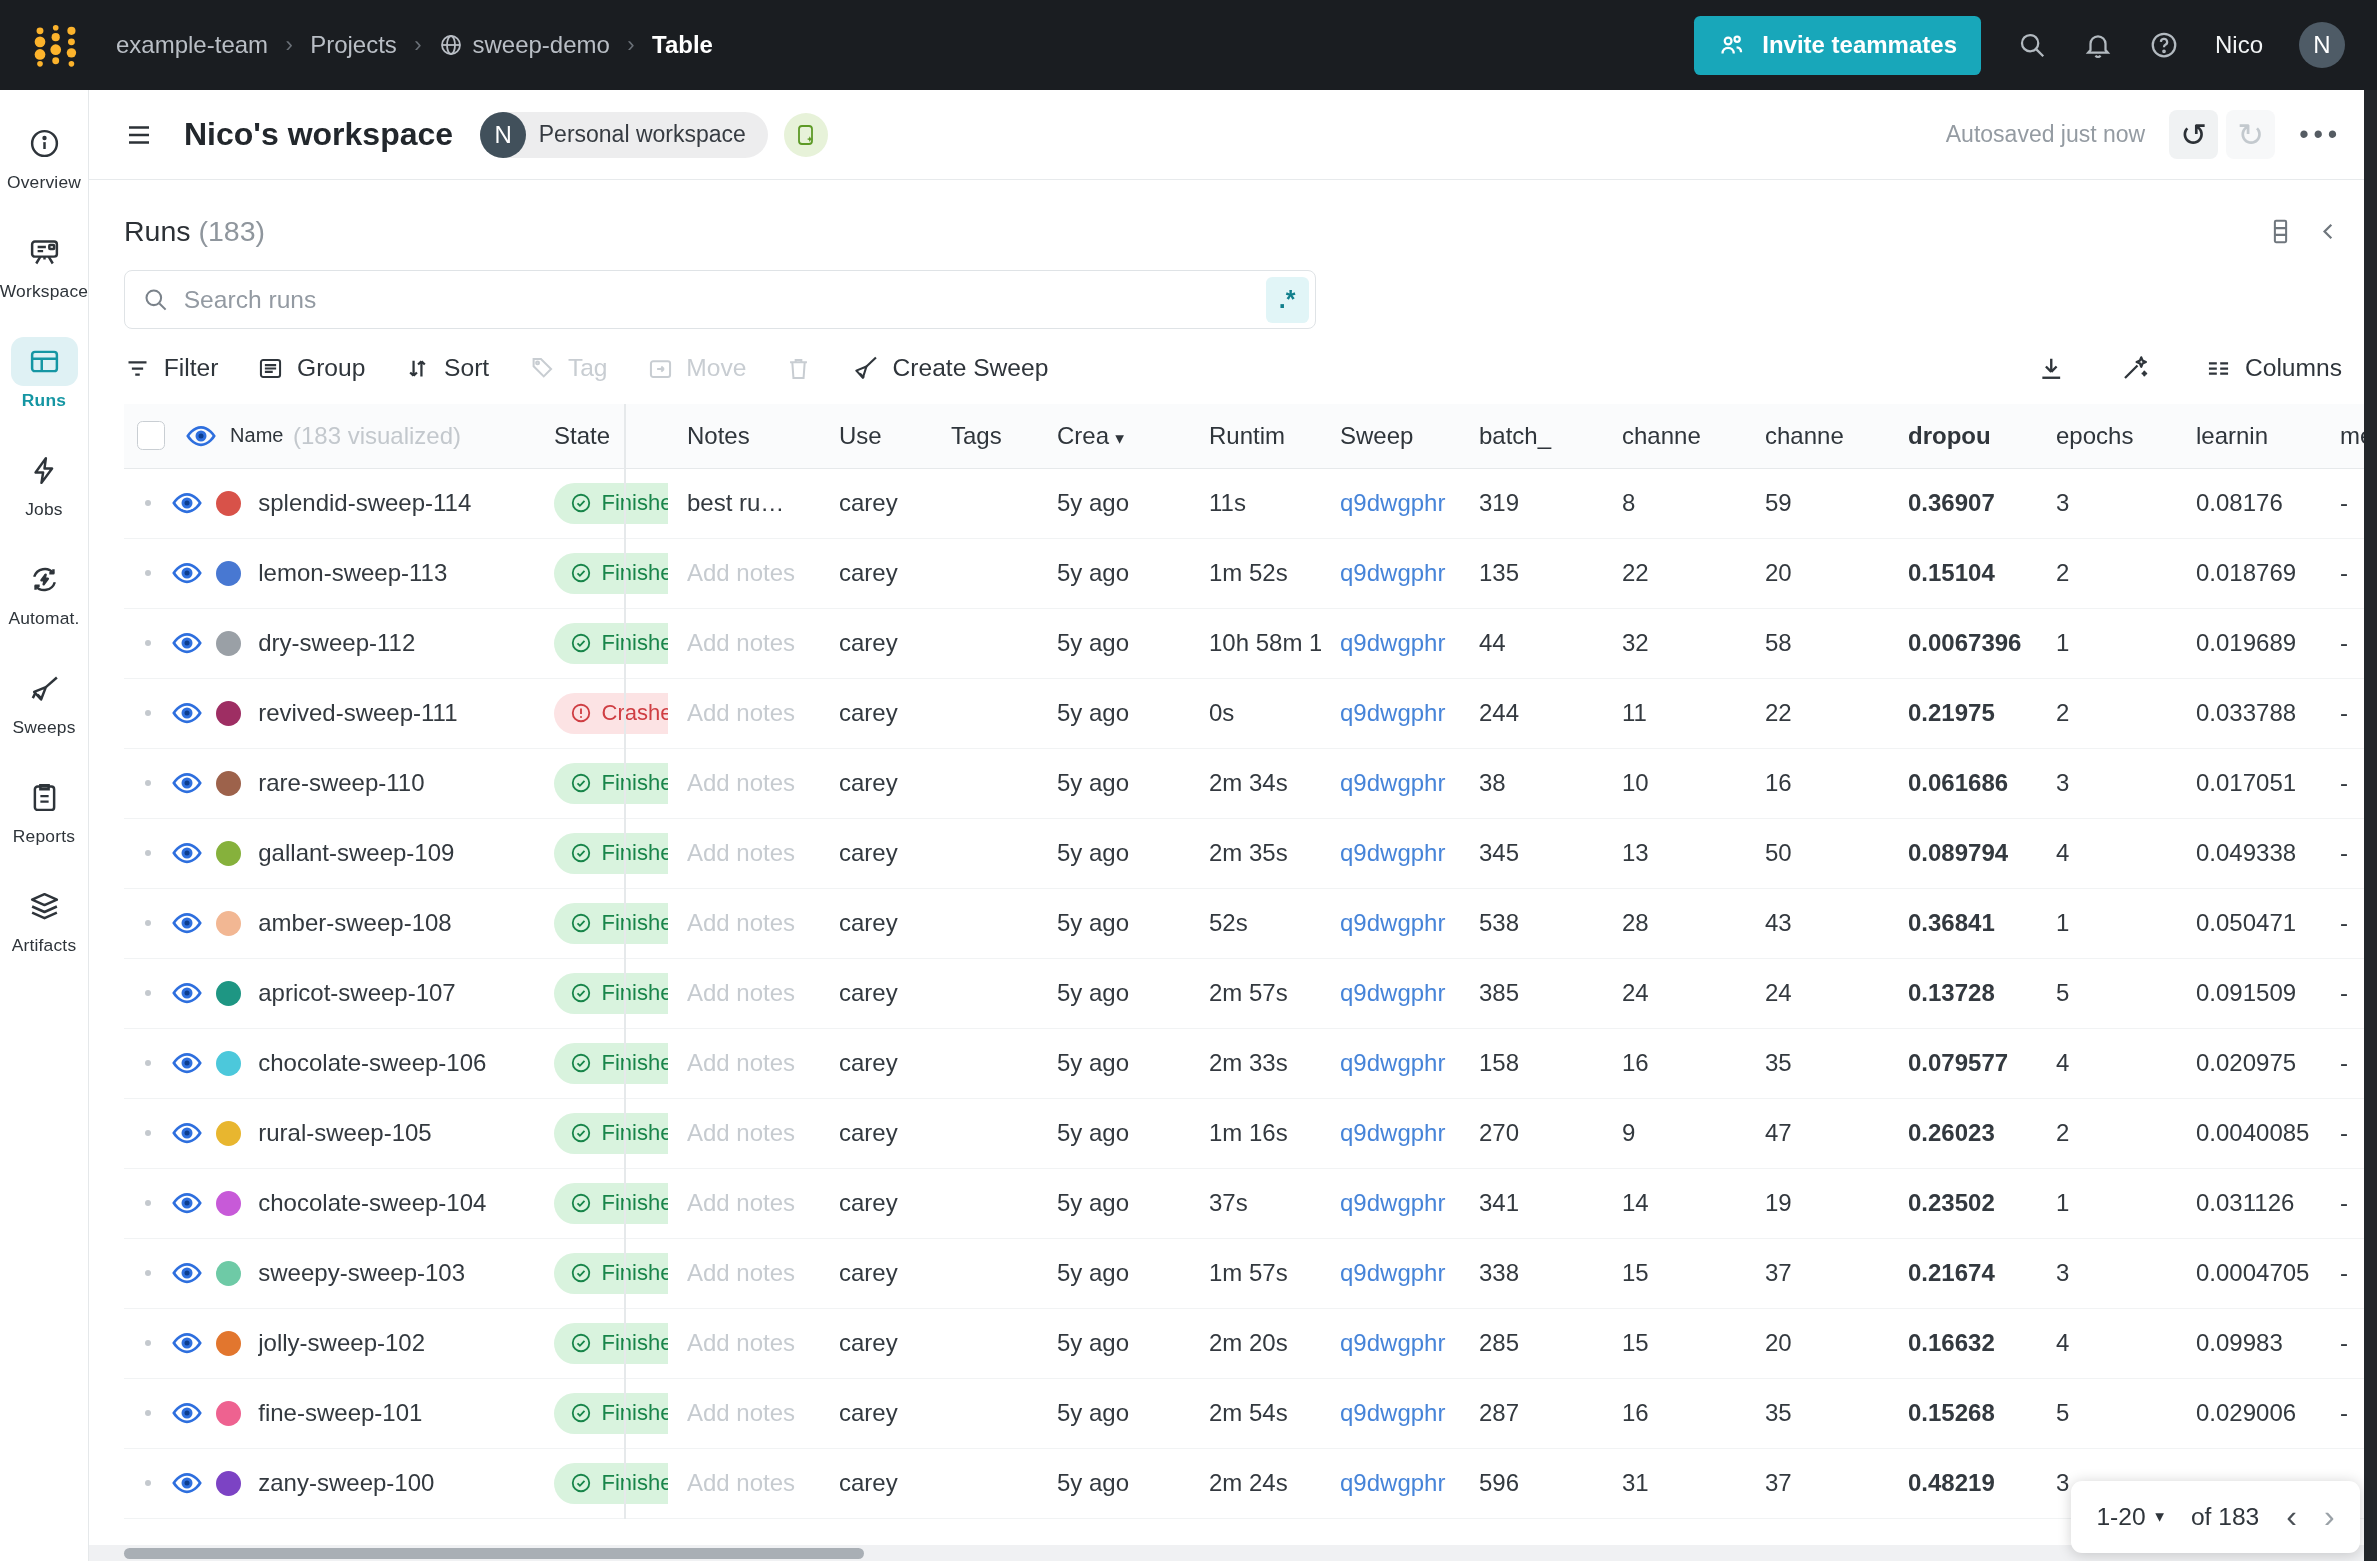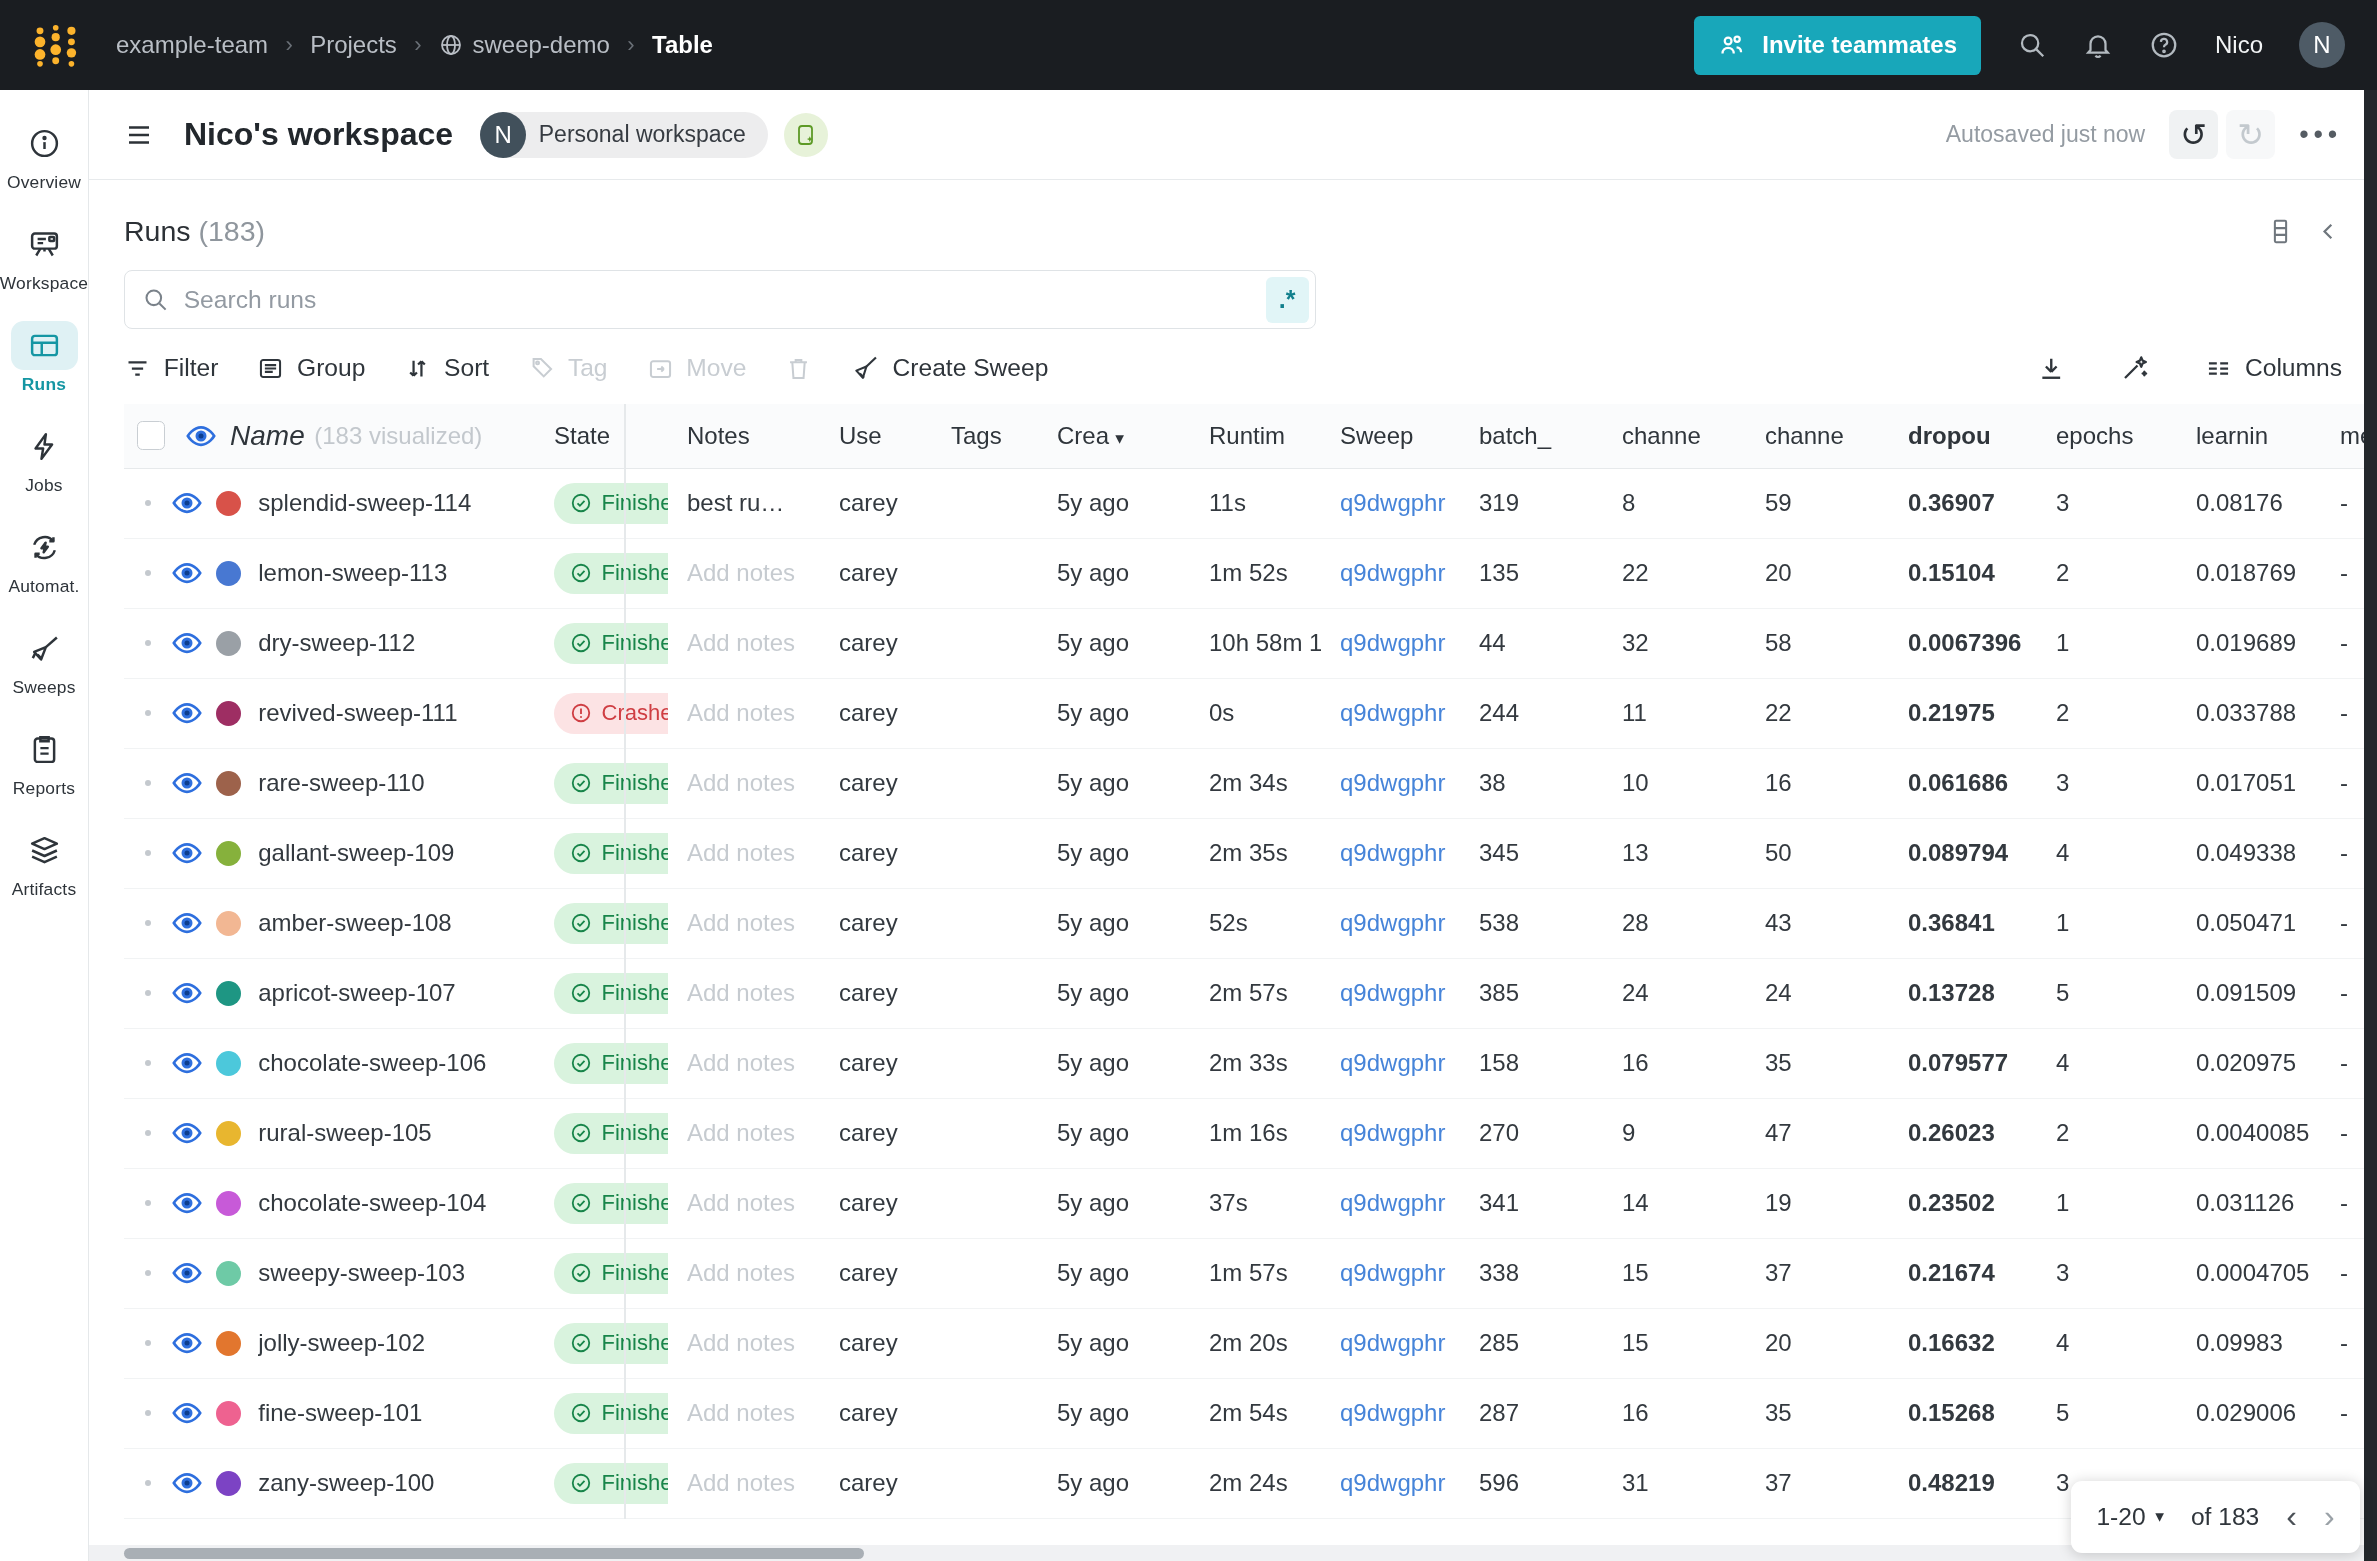--- a/index.html
+++ b/index.html
@@ -23,21 +23,21 @@
     height:59px; border:none; border-radius:6.3px; padding:0 24px; display:flex;
     align-items:center; gap:17px; cursor:pointer; }
   .nav-ico { color:#b3bac0; }
   .nav-user { color:#f2f4f5; font-size:24px; }
   .nav-avatar { width:46px; height:46px; border-radius:50%; background:#4e5b66;
     color:#fff; font-size:24px; display:flex; align-items:center; justify-content:center; }
 
   
   .sidebar { position:absolute; top:90px; left:0; bottom:0; width:89px;
     background:#fff; border-right:1.6px solid #e5e8ea; padding-top:28.5px;
-    display:flex; flex-direction:column; align-items:flex-start; z-index:20; }
+    display:flex; flex-direction:column; align-items:flex-start; z-index:20;gap:8px; }
   .side-item { width:100%; height:101px; display:flex; flex-direction:column;
     align-items:center; color:#2e343a; cursor:pointer; }
   .side-icobox { width:67px; height:49px; display:flex; align-items:center;
     justify-content:center; border-radius:12.7px; }
   .side-label { font-size:17.4px; margin-top:4.8px; letter-spacing:0.2px; }
   .side-item.active .side-icobox { background:#dff1f4; }
   .side-item.active { color:#1596a3; }
   .side-item.active .side-label { color:#1596a3; font-weight:bold; }
 
   
@@ -109,21 +109,21 @@
   .c-dropout{ width:148px;font-weight:bold; }
   .c-epochs { width:140px; }
   .c-lr     { width:144px; }
   .c-metric { width:53px; }
   .hcell { color:#2f353b; cursor:pointer; }
   .sort-caret { font-size:17.4px; margin-left:6.3px; color:#2f353b; }
 
   .hd-check { width:28.5px; height:28.5px; border:1.6px solid #c9ced3; border-radius:5.5px;
     background:#fff; margin-right:20.6px; flex:none; cursor:pointer; }
   .eye { margin-right:14.3px; flex:none; cursor:pointer; }
-  .name-h { font-size:28px; color:#2f353b; margin-right:9.5px;font-style:italic; }
+  .name-h { font-size:20px; color:#2f353b; margin-right:9.5px; }
   .name-suffix { font-size:24px; color:#c3c8cd; }
 
   .drag-dot { width:6.3px; height:6.3px; border-radius:50%; background:#c4c9ce;
     margin:0 20.6px 0 8px; flex:none; cursor:grab; }
   .run-dot { width:25px; height:25px; border-radius:50%; margin-right:17.4px; flex:none; }
   .run-name { font-size:24px; color:#33393f; overflow:hidden; text-overflow:ellipsis;
     white-space:nowrap; cursor:pointer; }
 
   .pill { display:inline-flex; align-items:center; gap:9.5px; height:41px;
     border-radius:20.6px; padding:0 16px; font-size:22px; }

